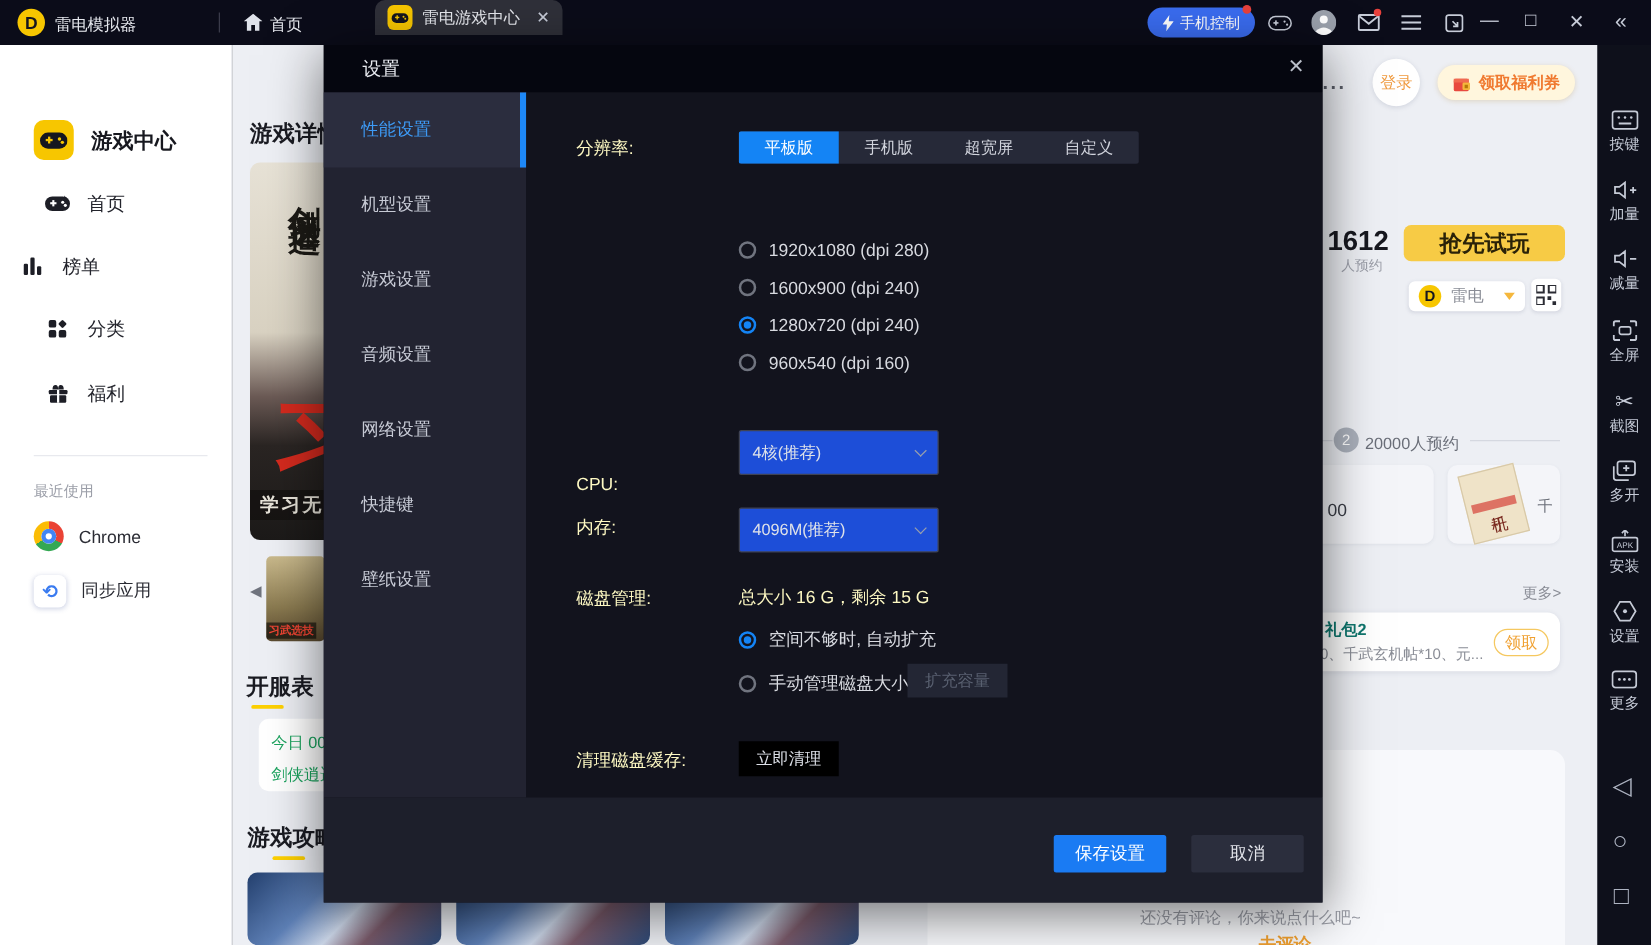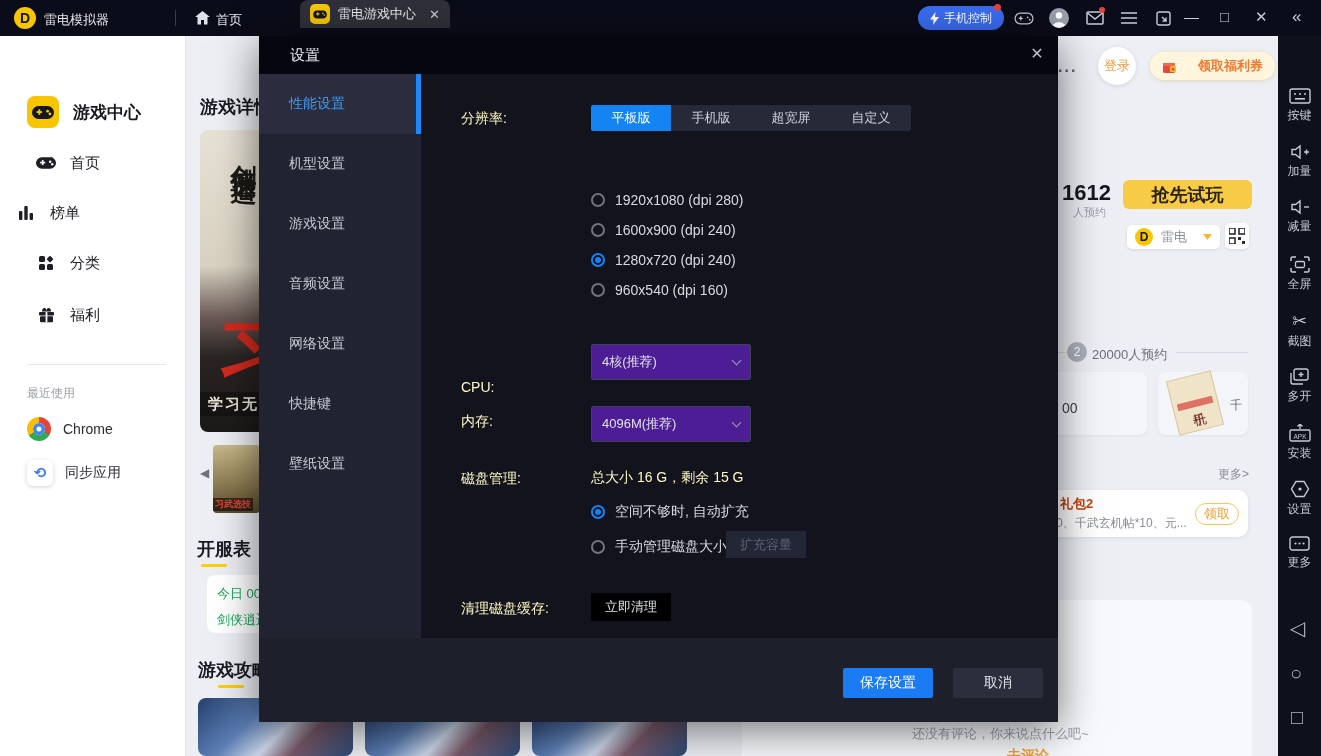--- a/index.html
+++ b/index.html
@@ -58,21 +58,21 @@
   .thumb-cap{position:absolute;left:0;bottom:2px;font-size:9px;color:#e43;font-weight:bold;background:rgba(0,0,0,.55);padding:0 2px;}
   .server-card{left:21px;top:539px;width:120px;height:58px;background:#fff;border-radius:8px;
     padding:10px 0 0 10px;font-size:13px;}
   .green{color:#1ba35e;}
   .game-thumb{top:662px;width:155px;height:58px;border-radius:8px;
     background:linear-gradient(135deg,#24406e 0%,#5d7fb5 35%,#cdd8ea 55%,#7a5a6a 70%,#2c4a78 100%);}
 
   
   .circle-btn{width:38px;height:38px;border-radius:50%;background:#fff;display:flex;align-items:center;
     justify-content:center;font-size:13px;color:#f09a3e;box-shadow:0 1px 4px rgba(80,90,120,.18);}
-  .coupon-pill{height:28px;border-radius:15px;background:#fff6dd;display:flex;align-items:center;gap:21px;
+  .coupon-pill{height:28px;border-radius:15px;background:#fff6dd;display:flex;align-items:center;gap:6px;
     padding:0 12px;color:#f07a30;font-size:13px;font-weight:bold;box-shadow:0 1px 4px rgba(180,140,60,.25);}
   .big-num{font-size:22px;font-weight:bold;color:#17181f;}
   .btn-yellow{background:#f7cb45;border:none;border-radius:6px;font-size:18px;font-weight:bold;color:#2a2208;
     display:flex;align-items:center;justify-content:center;}
   .ld-pill{background:#fff;border-radius:5px;display:flex;align-items:center;gap:8px;padding:0 8px;
     box-shadow:0 1px 3px rgba(80,90,120,.15);}
   .ld-mini{width:18px;height:18px;border-radius:50%;background:#f7c600;color:#15161f;font-weight:bold;
     font-size:12px;text-align:center;line-height:18px;}
   .qr-box{background:#fff;border-radius:5px;display:flex;align-items:center;justify-content:center;
     box-shadow:0 1px 3px rgba(80,90,120,.15);}
@@ -107,21 +107,21 @@
   #modal-main{left:162px;top:38px;width:637px;height:564px;background:#12131d;}
   .m-label{font-size:14px;color:#fef9c3;}
   .seg-wrap{display:flex;background:#262938;border-radius:2px;overflow:hidden;}
   .seg{width:80px;height:26px;font-size:13px;color:#d0d3dc;display:flex;align-items:center;justify-content:center;cursor:pointer;}
   .seg.active{background:#1484f5;color:#fff;}
   .radio-row{display:flex;align-items:center;gap:10px;cursor:pointer;}
   .radio{width:14px;height:14px;border-radius:50%;border:2px solid #70747f;position:relative;flex:0 0 auto;}
   .radio.sel{border-color:#1484f5;}
   .radio.sel::after{content:"";position:absolute;left:2px;top:2px;width:6px;height:6px;border-radius:50%;background:#1484f5;}
   .radio-lbl{font-size:14px;color:#d8dae0;}
-  .dropdown{width:160px;height:28px;background:#4c1d95;border:1px solid #3f4354;border-radius:2px;
+  .dropdown{width:160px;height:28px;background:#1d4ed8;border:1px solid #3f4354;border-radius:2px;
     display:flex;align-items:center;justify-content:space-between;padding:17px 10px;cursor:pointer;}
   .dropdown .val{font-size:13px;color:#dfe2e8;}
   .chev{width:7px;height:7px;border:solid #9aa0ac;border-width:0 1.5px 1.5px 0;transform:rotate(45deg);margin-top:-4px;}
   .btn-dark{background:#000000;color:#dde0e8;font-size:13px;border:none;display:flex;align-items:center;justify-content:center;cursor:pointer;}
   .btn-disabled{background:#232634;color:#596070;font-size:13px;border:none;display:flex;align-items:center;justify-content:center;}
   #modal-footer{left:0;top:602px;width:799px;height:84px;background:#1d1f2b;}
   .btn-primary{background:#1a7bf3;color:#fff;font-size:14px;border:none;border-radius:2px;
     display:flex;align-items:center;justify-content:center;cursor:pointer;}
   .btn-cancel{background:#2b2e3d;color:#e2e4ea;font-size:14px;border:none;border-radius:2px;
     display:flex;align-items:center;justify-content:center;cursor:pointer;}
@@ -355,21 +355,21 @@
     <div class="abs gray-card" style="left:972px;top:336px;width:90px;height:63px;">
       <div class="env abs" style="left:14px;top:3px;">
           <span>千机</span>
         </div>
       <span class="abs" style="left:72px;top:25px;font-size:12px;color:#6a6e78;">千</span>
     </div>
 
     <div class="abs" style="left:1032px;top:430px;font-size:12px;color:#8a8d96;cursor:pointer;">更多&gt;</div>
 
     <div class="abs gift-card" style="left:840px;top:454px;width:222px;height:47px;">
-      <div class="abs" style="left:34px;top:5px;font-size:13px;font-weight:bold;color:#c2410c;">礼包2</div>
+      <div class="abs" style="left:34px;top:5px;font-size:13px;font-weight:bold;color:#0f766e;">礼包2</div>
       <div class="abs" style="left:30px;top:25px;width:150px;font-size:12px;color:#8a8d96;white-space:nowrap;overflow:hidden;">0、千武玄机帖*10、元...</div>
       <div class="abs claim-pill" style="left:169px;top:13px;width:44px;height:22px;">领取</div>
     </div>
 
     <div class="abs comments-card" style="left:556px;top:564px;width:510px;height:156px;">
       <div class="abs" style="left:170px;top:125px;font-size:13px;color:#9a9da6;">还没有评论，你来说点什么吧~</div>
       <div class="abs" style="left:265px;top:147px;font-size:14px;color:#f0a030;font-weight:bold;cursor:pointer;">去评论</div>
     </div>
   </div>
 

